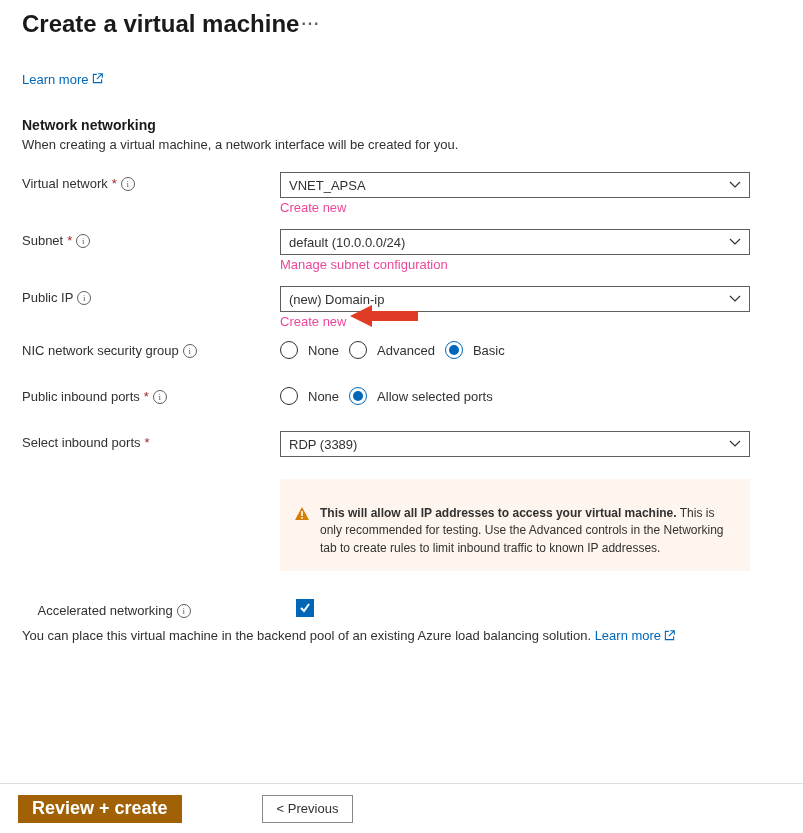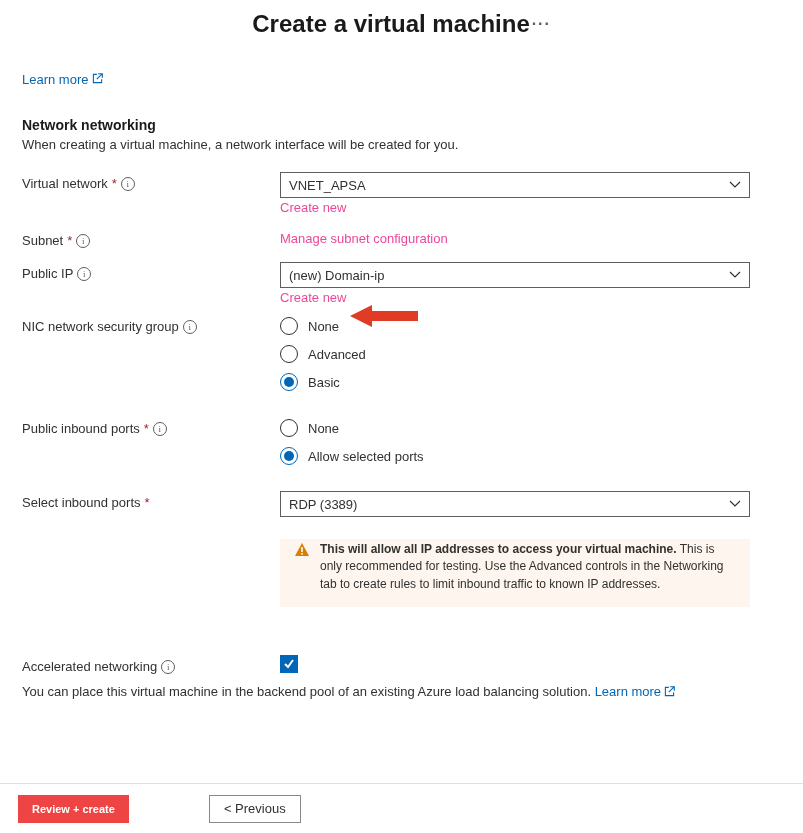--- a/index.html
+++ b/index.html
@@ -20,21 +20,20 @@
     overflow: hidden;
   }
   .page-title {
     font-size: 24px;
     font-weight: 600;
     margin: 10px 0 2px 0;
     display: flex;
     align-items: center;
     gap: 2px;
     color: #1b1a19;
-    justify-content: center;
   }
   .ellipsis-btn { font-size: 16px; color: #605e5c; letter-spacing: 1px; cursor: pointer; }
   .clipped-line {
     margin-top: 18px;
     height: 14px;
     overflow: hidden;
     color: #323130;
   }
   .learn-more {
     color: #0067b8;
@@ -102,38 +101,38 @@
     background: #fff;
   }
   .chev { width: 12px; height: 12px; }
   .sublink {
     color: #ec4899;
     font-size: 13px;
     margin-top: 2px;
     display: inline-block;
     cursor: pointer;
   }
-  .radio-stack { display: flex; flex-direction: column; gap: 10px; margin-top: 2px; }
+  .radio-stack { display: flex; flex-direction: row; gap: 10px; margin-top: 2px; }
   .radio-row { display: flex; align-items: center; gap: 10px; cursor: pointer; }
   .radio-outer {
     width: 18px; height: 18px;
     border: 1px solid #323130;
     border-radius: 50%;
     display: flex; align-items: center; justify-content: center;
   }
   .radio-outer.checked { border-color: #0067b8; }
   .radio-inner {
     width: 10px; height: 10px;
     background: #0067b8;
     border-radius: 50%;
   }
   .warn-box {
     margin: 22px 0 4px 0;
     background: #fdf5ee;
-    padding: 2px 16px 14px 14px;
+    padding: 26px 16px 14px 14px;
     display: flex;
     gap: 10px;
     font-size: 12px;
     line-height: 1.45;
     color: #323130;
   }
   .warn-tri {
     width: 16px; height: 16px; flex: 0 0 16px;
     margin-top: 1px;
   }
@@ -170,40 +169,40 @@
     bottom: 0; left: 0; right: 0;
     height: 50px;
     border-top: 1px solid #e1dfdd;
     display: flex;
     align-items: center;
     padding: 0 18px;
     gap: 20px;
     background: #fff;
   }
   .btn-primary {
-    background: #ef4444;
+    background: #a16207;
     color: #fff;
     border: none;
     height: 28px;
     padding: 0 14px;
-    font-size: 11px;
+    font-size: 18px;
     font-weight: 600;
     cursor: pointer;
   }
   .btn-secondary {
     background: #fff;
     color: #323130;
     border: 1px solid #8a8886;
     height: 28px;
     padding: 0 14px;
     font-size: 13px;
     cursor: pointer;
   }
   .footer-gap { width: 40px; }
-  .gap-lg { margin-top: 44px; }
+  .gap-lg { margin-top: 24px; justify-content: center; }
 </style>
 </head>
 <body>
 
 <div class="page">
 
   <h1 class="page-title">
     <span>Create a virtual machine</span>
     <span class="ellipsis-btn">···</span>
   </h1>
@@ -240,20 +239,26 @@
   </div>
 
   
   <div class="row" style="margin-top:14px">
     <div class="label-col">
       <span>Subnet</span>
       <span class="asterisk">*</span>
       <span class="info-i">i</span>
     </div>
     <div class="control-col">
+      <div class="select">
+        <span>default (10.0.0.0/24)</span>
+        <svg class="chev" viewBox="0 0 12 12">
+            <path d="M1 3l5 5 5-5" fill="none" stroke="#323130" stroke-width="1.2"></path>
+          </svg>
+      </div>
       <span class="sublink">Manage subnet configuration</span>
     </div>
   </div>
 
   
   <div class="row" style="margin-top:14px">
     <div class="label-col">
       <span>Public IP</span>
       <span class="info-i">i</span>
     </div>

